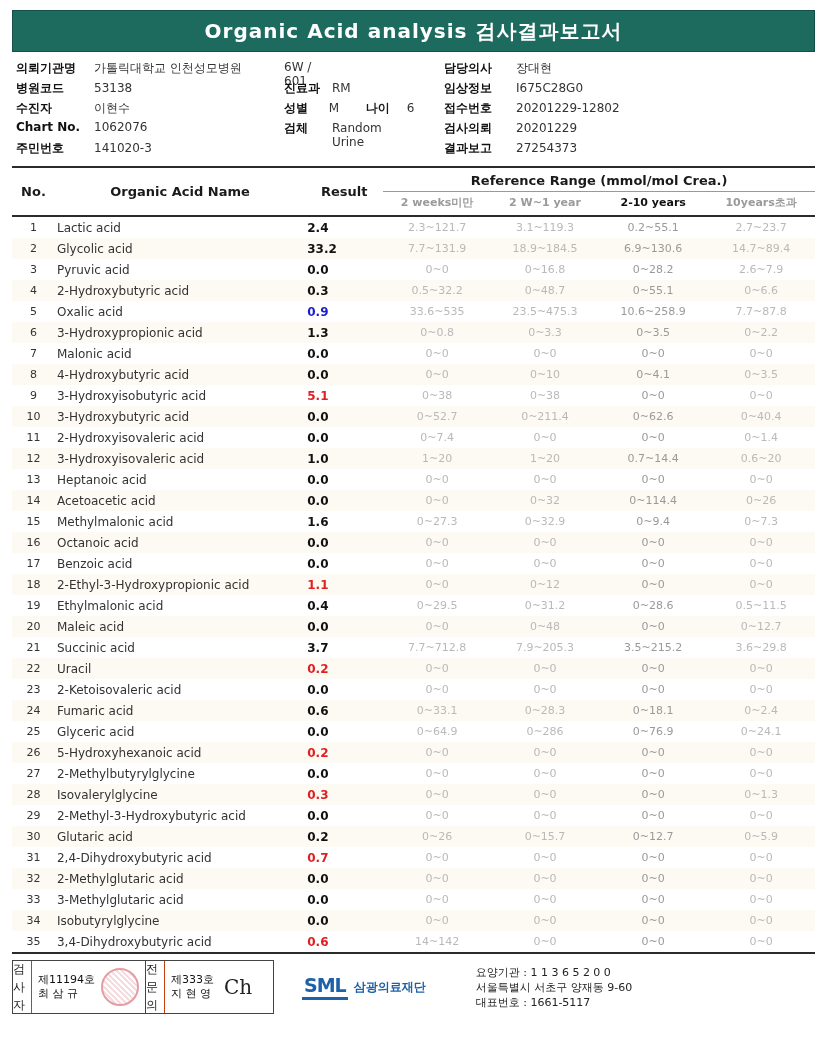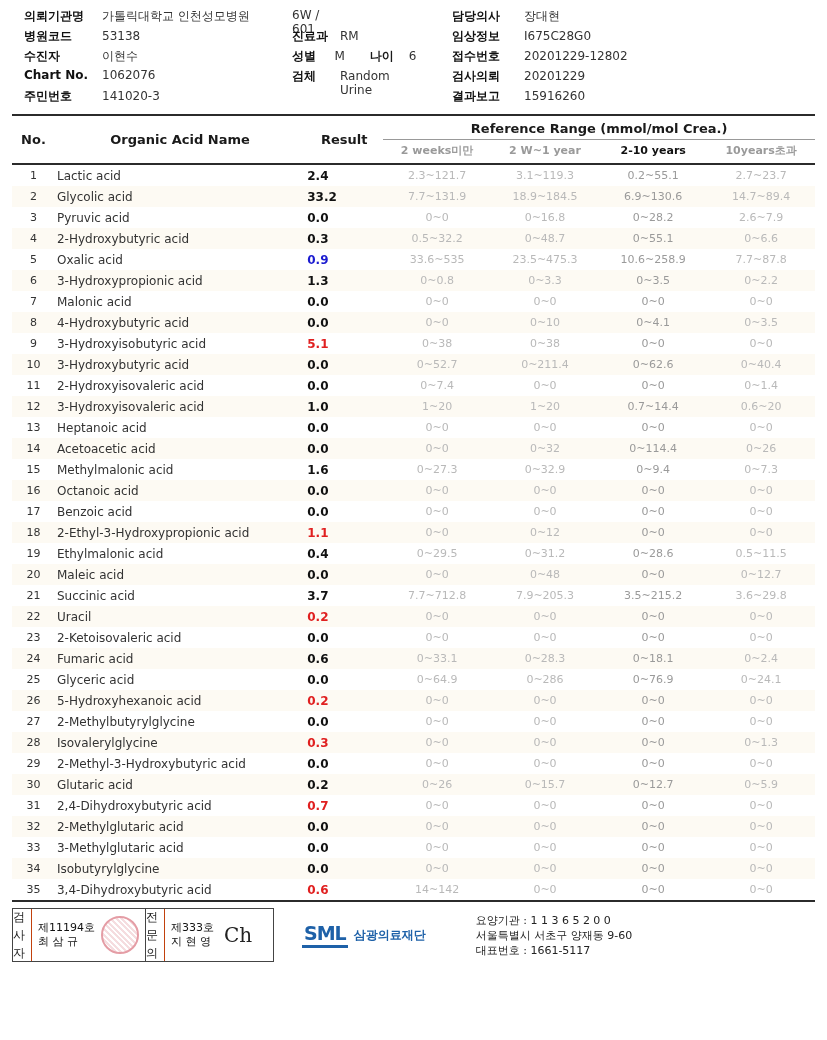--- a/index.html
+++ b/index.html
@@ -28,21 +28,21 @@
   .info{
     border-bottom:2px solid #2b2b2b;
     padding:8px 4px 10px 4px;
     display:flex;
     font-size:12px;
   }
   .info .col{display:flex;flex-direction:column;gap:4px;}
   .col1{width:268px;}
   .col2{width:160px;}
   .col3{width:auto;}
-  .row{display:flex;align-items:baseline;height:16px;margin-left:8px;}
+  .row{display:flex;align-items:baseline;height:16px;}
   .lbl{font-weight:bold;color:#111;}
   .val{color:#333;}
   .c1 .lbl{width:78px;}
   .c1 .val{width:86px;}
   .c1 .val2{width:auto;}
   .c2 .lbl{width:48px;}
   .c2 .val{width:40px;}
   .c2 .lbl2{width:44px;font-weight:bold;}
   .c3 .lbl{width:72px;}
   .c3 .val{width:auto;}
@@ -128,20 +128,23 @@
     border-bottom:3px solid #1e61a8;padding:0 2px 1px 2px;
   }
   .sml-kr{font-size:12px;font-weight:bold;color:#1e61a8;margin-left:6px;}
   .addr{margin-left:26px;font-size:11px;line-height:15px;color:#222;}
 </style>
 </head>
 <body>
 
 <div class="page">
 
+  <div class="title-bar">
+    <span class="t">Organic Acid analysis 검사결과보고서</span>
+  </div>
 
   <div class="info">
     <div class="col col1 c1">
       <div class="row">
         <span class="lbl">의뢰기관명</span>
         <span class="val val2">가톨릭대학교 인천성모병원</span>
       </div>
       <div class="row">
         <span class="lbl">병원코드</span>
         <span class="val">53138</span>
@@ -193,21 +196,21 @@
       <div class="row">
         <span class="lbl">접수번호</span>
         <span class="val">20201229-12802</span>
       </div>
       <div class="row">
         <span class="lbl">검사의뢰</span>
         <span class="val">20201229</span>
       </div>
       <div class="row">
         <span class="lbl">결과보고</span>
-        <span class="val">15916260</span>
+        <span class="val">27254373</span>
       </div>
     </div>
   </div>
 
   <table class="res">
     <thead>
       <tr class="hdr-row1">
         <th rowspan="2">No.</th>
         <th rowspan="2">Organic Acid Name</th>
         <th rowspan="2">Result</th>

